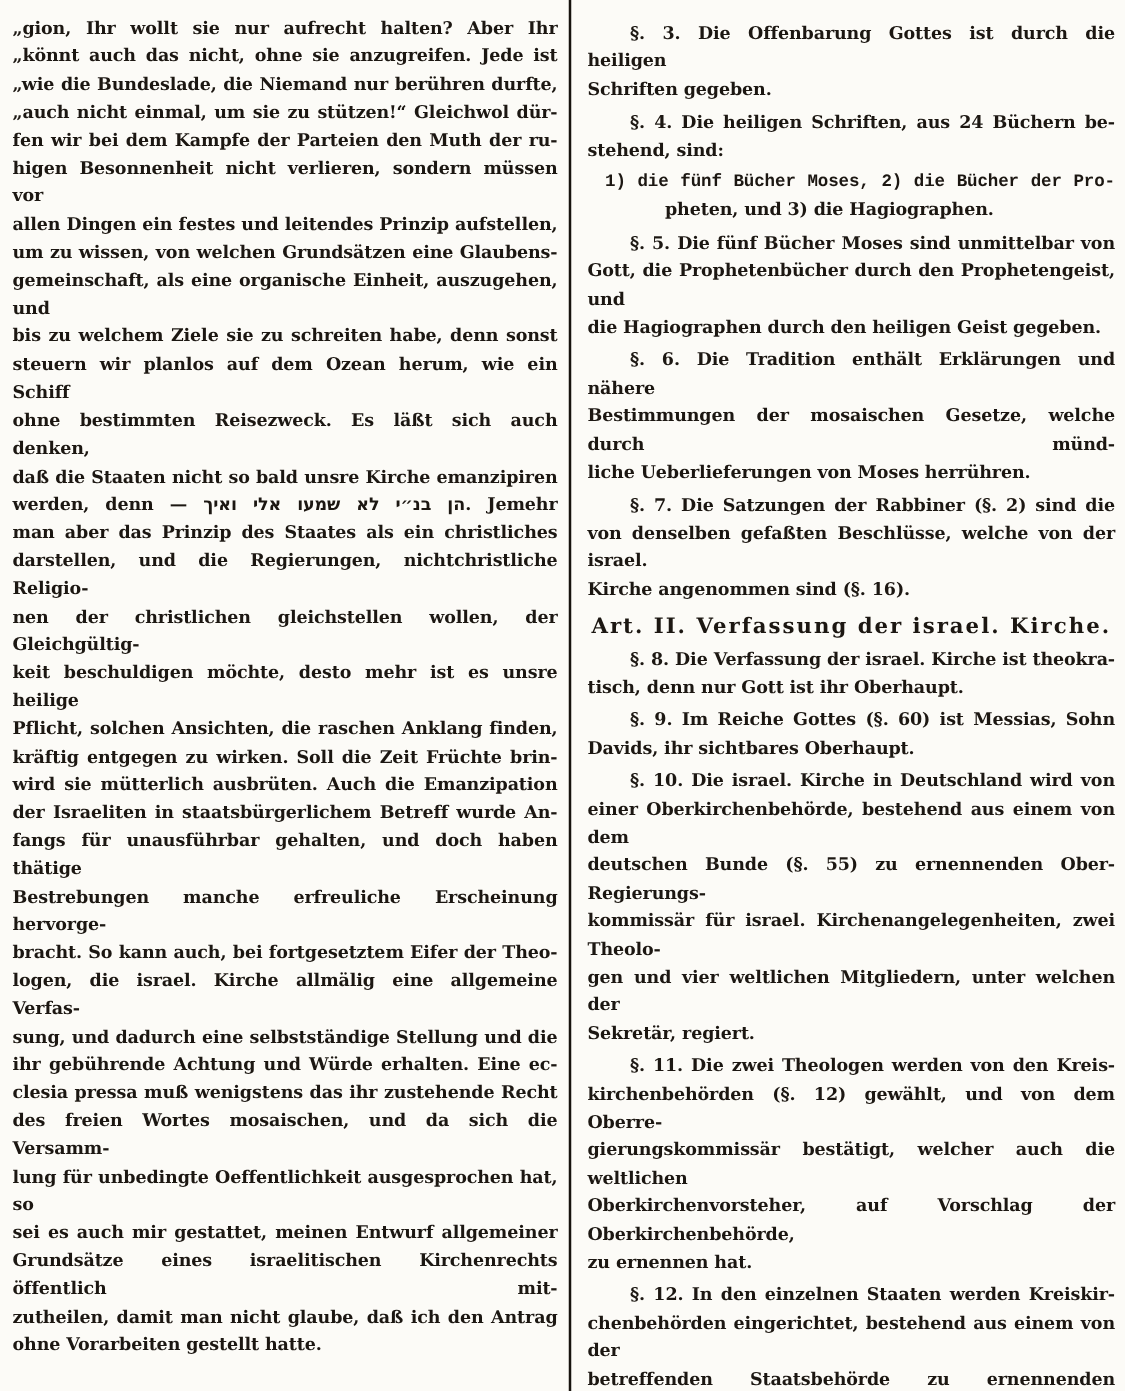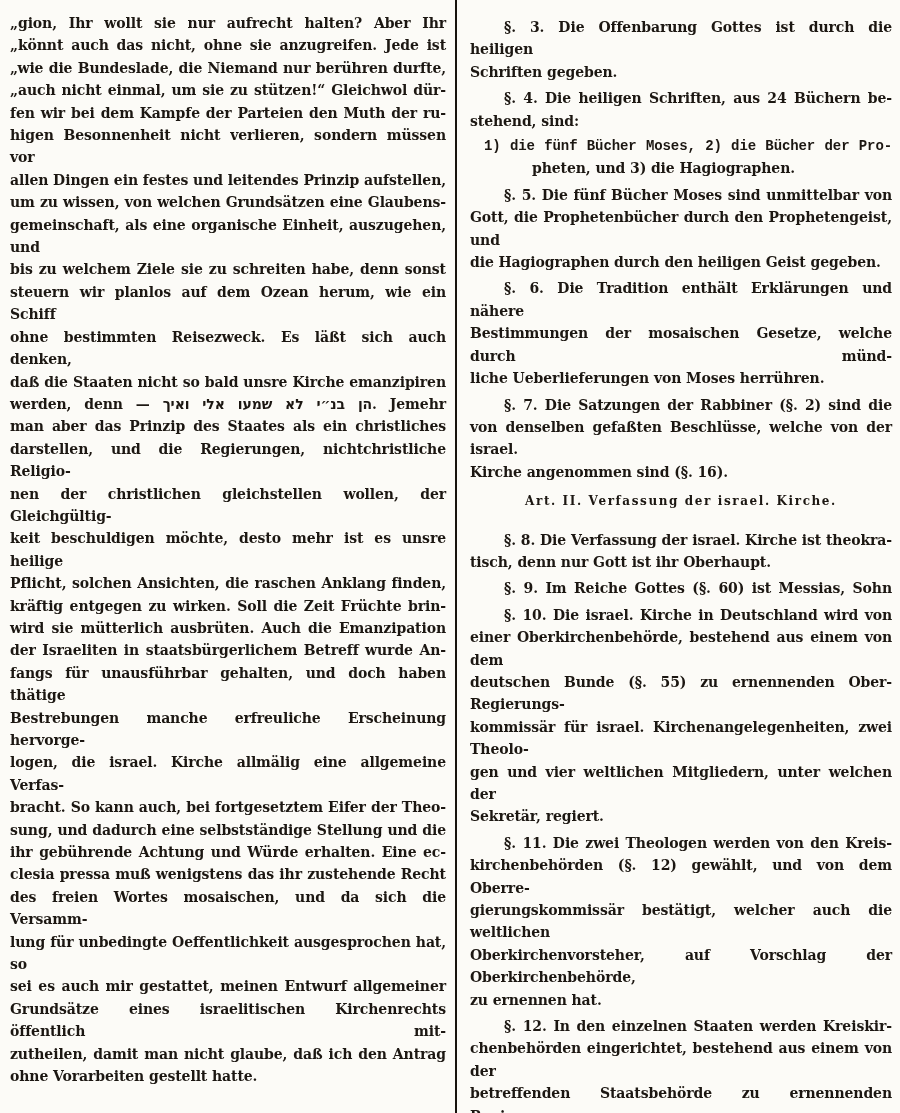--- a/index.html
+++ b/index.html
@@ -32,23 +32,23 @@
     min-height: 22.4px;
     white-space: normal;
   }
   .j { text-align: justify; text-align-last: justify; text-justify: inter-word; }
   .e { text-align: right; text-align-last: left; }
   .ind { text-indent: 34px; margin-top: 4px; }
   .l1 { padding-left: 14px; margin-top: 3px; font-family: Liberation Mono, monospace; }
   .l2 { padding-left: 62px; }
   .h2 {
     text-align: center; text-align-last: center;
-    font-size: 12px;
+    font-size: 17px;
     letter-spacing: 1.6px;
-    margin: 7px 0 16px 0;
+    margin: 7px 0 4px 0;
   }
 </style>
 </head>
 <body style="background: rgb(252, 251, 247); color: rgb(28, 23, 18);">
 
 <div class="page">
   <div class="col col-left">
       <div class="ln j">„gion, Ihr wollt sie nur aufrecht halten? Aber Ihr</div>
       <div class="ln j">„könnt auch das nicht, ohne sie anzugreifen. Jede ist</div>
       <div class="ln j">„wie die Bundeslade, die Niemand nur berühren durfte,</div>
@@ -66,22 +66,22 @@
       <div class="ln j">man aber das Prinzip des Staates als ein christliches</div>
       <div class="ln j">darstellen, und die Regierungen, nichtchristliche Religio-</div>
       <div class="ln j">nen der christlichen gleichstellen wollen, der Gleichgültig-</div>
       <div class="ln j">keit beschuldigen möchte, desto mehr ist es unsre heilige</div>
       <div class="ln j">Pflicht, solchen Ansichten, die raschen Anklang finden,</div>
       <div class="ln j">kräftig entgegen zu wirken. Soll die Zeit Früchte brin-</div>
       <div class="ln j">wird sie mütterlich ausbrüten. Auch die Emanzipation</div>
       <div class="ln j">der Israeliten in staatsbürgerlichem Betreff wurde An-</div>
       <div class="ln j">fangs für unausführbar gehalten, und doch haben thätige</div>
       <div class="ln j">Bestrebungen manche erfreuliche Erscheinung hervorge-</div>
+      <div class="ln j">bracht. So kann auch, bei fortgesetztem Eifer der Theo-</div>
       <div class="ln j">logen, die israel. Kirche allmälig eine allgemeine Verfas-</div>
-      <div class="ln j">bracht. So kann auch, bei fortgesetztem Eifer der Theo-</div>
       <div class="ln j">sung, und dadurch eine selbstständige Stellung und die</div>
       <div class="ln j">ihr gebührende Achtung und Würde erhalten. Eine ec-</div>
       <div class="ln j">clesia pressa muß wenigstens das ihr zustehende Recht</div>
       <div class="ln j">des freien Wortes mosaischen, und da sich die Versamm-</div>
       <div class="ln j">lung für unbedingte Oeffentlichkeit ausgesprochen hat, so</div>
       <div class="ln j">sei es auch mir gestattet, meinen Entwurf allgemeiner</div>
       <div class="ln j">Grundsätze eines israelitischen Kirchenrechts öffentlich mit-</div>
       <div class="ln j">zutheilen, damit man nicht glaube, daß ich den Antrag</div>
       <div class="ln e">ohne Vorarbeiten gestellt hatte.</div>
     </div>
@@ -99,20 +99,21 @@
       <div class="ln j ind">§. 6.  Die Tradition enthält Erklärungen und nähere</div>
       <div class="ln j">Bestimmungen der mosaischen Gesetze, welche durch münd-</div>
       <div class="ln e">liche Ueberlieferungen von Moses herrühren.</div>
       <div class="ln j ind">§. 7.  Die Satzungen der Rabbiner (§. 2) sind die</div>
       <div class="ln j">von denselben gefaßten Beschlüsse, welche von der israel.</div>
       <div class="ln e">Kirche angenommen sind (§. 16).</div>
       <div class="ln h2">Art. II.  Verfassung der israel. Kirche.</div>
       <div class="ln j ind">§. 8.  Die Verfassung der israel. Kirche ist theokra-</div>
       <div class="ln e">tisch, denn nur Gott ist ihr Oberhaupt.</div>
       <div class="ln j ind">§. 9.  Im Reiche Gottes (§. 60) ist Messias, Sohn</div>
+      <div class="ln e">Davids, ihr sichtbares Oberhaupt.</div>
       <div class="ln j ind">§. 10.  Die israel. Kirche in Deutschland wird von</div>
       <div class="ln j">einer Oberkirchenbehörde, bestehend aus einem von dem</div>
       <div class="ln j">deutschen Bunde (§. 55) zu ernennenden Ober-Regierungs-</div>
       <div class="ln j">kommissär für israel. Kirchenangelegenheiten, zwei Theolo-</div>
       <div class="ln j">gen und vier weltlichen Mitgliedern, unter welchen der</div>
       <div class="ln e">Sekretär, regiert.</div>
       <div class="ln j ind">§. 11.  Die zwei Theologen werden von den Kreis-</div>
       <div class="ln j">kirchenbehörden (§. 12) gewählt, und von dem Oberre-</div>
       <div class="ln j">gierungskommissär bestätigt, welcher auch die weltlichen</div>
       <div class="ln j">Oberkirchenvorsteher, auf Vorschlag der Oberkirchenbehörde,</div>

